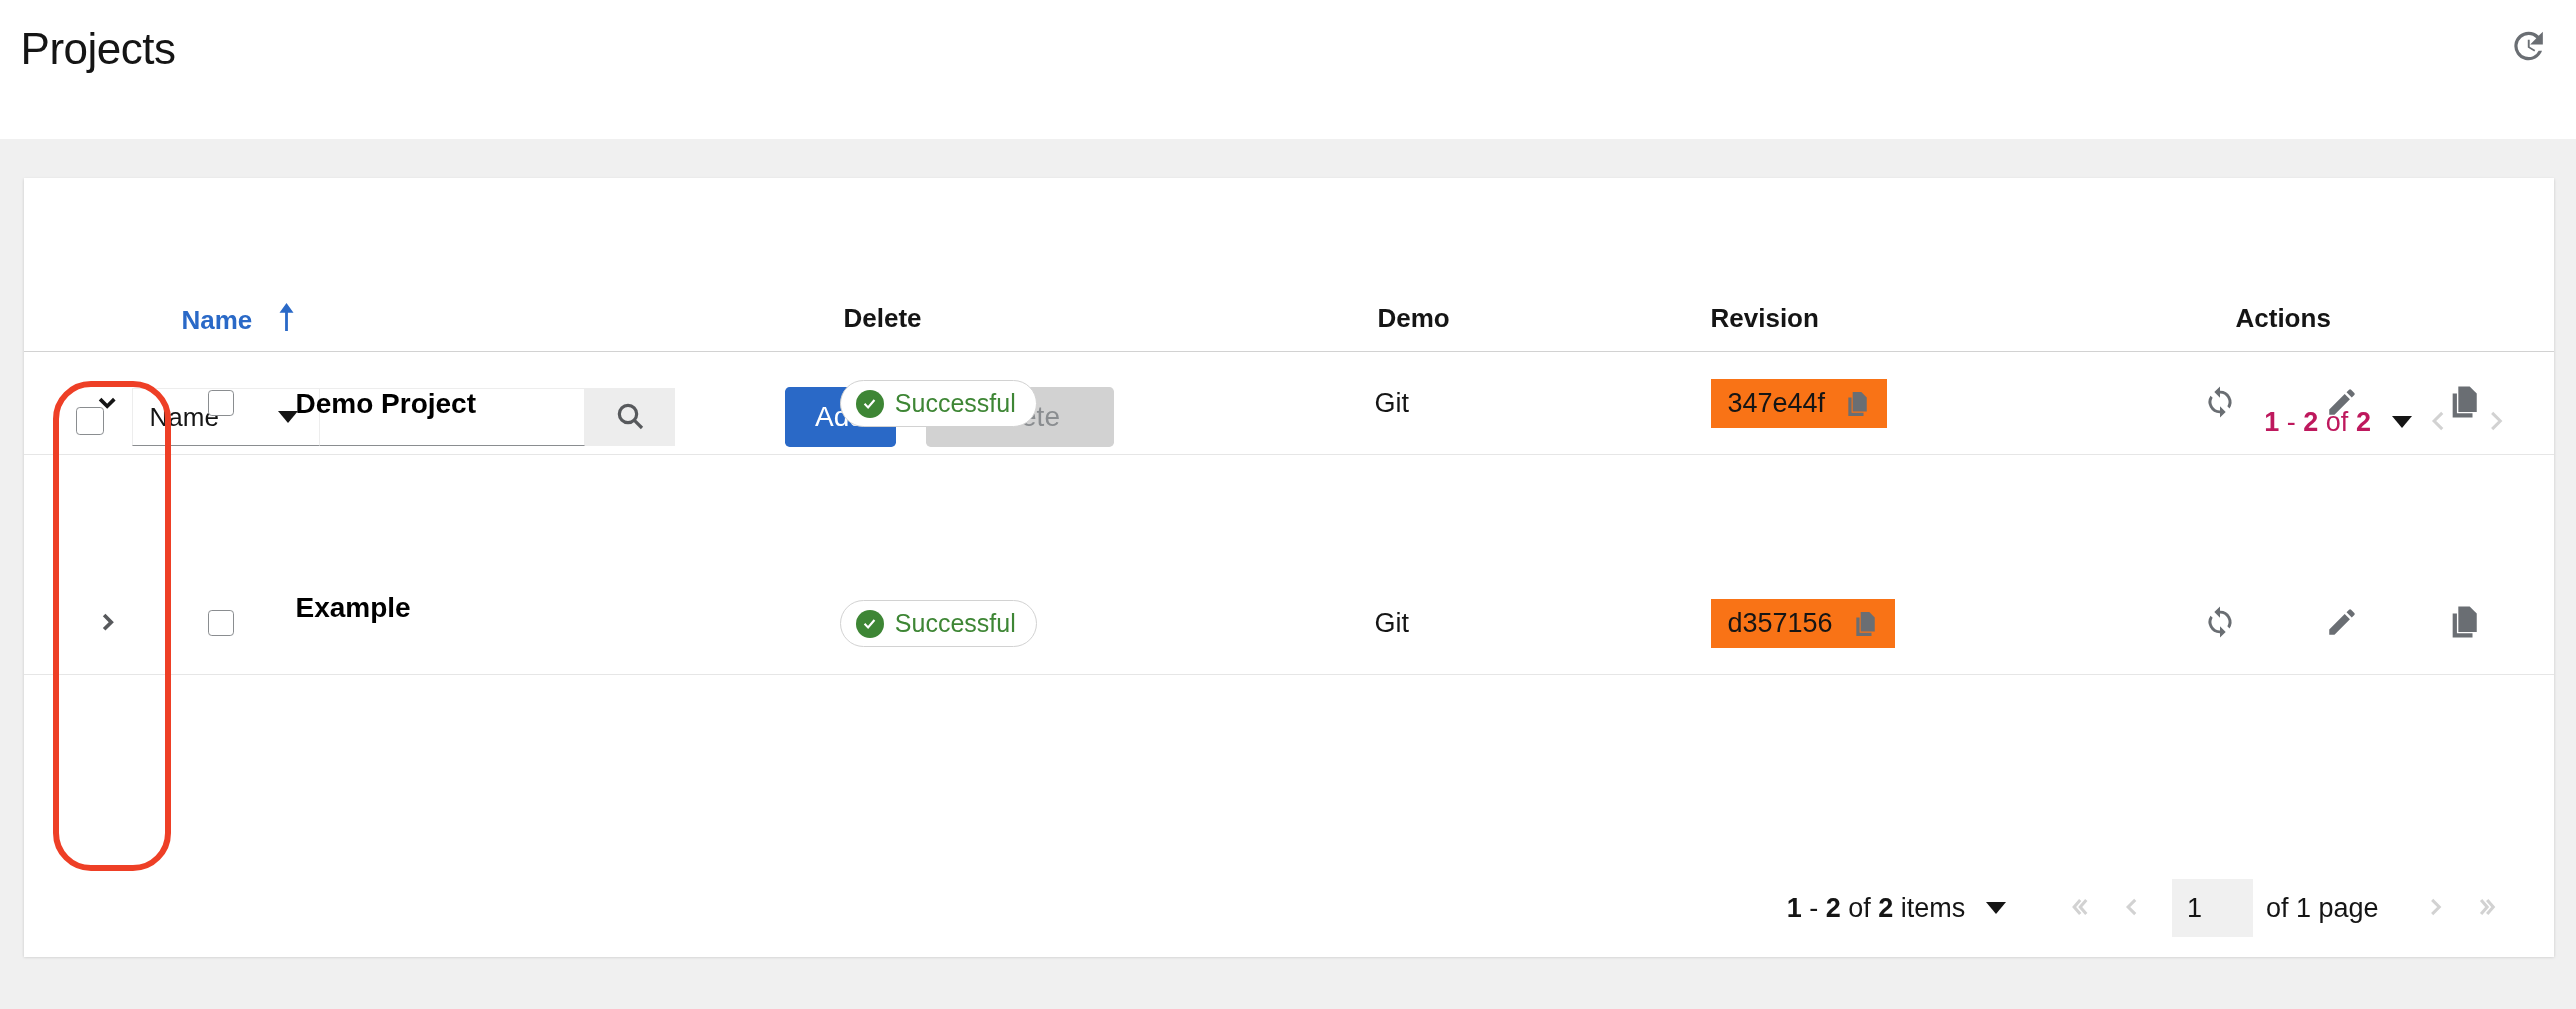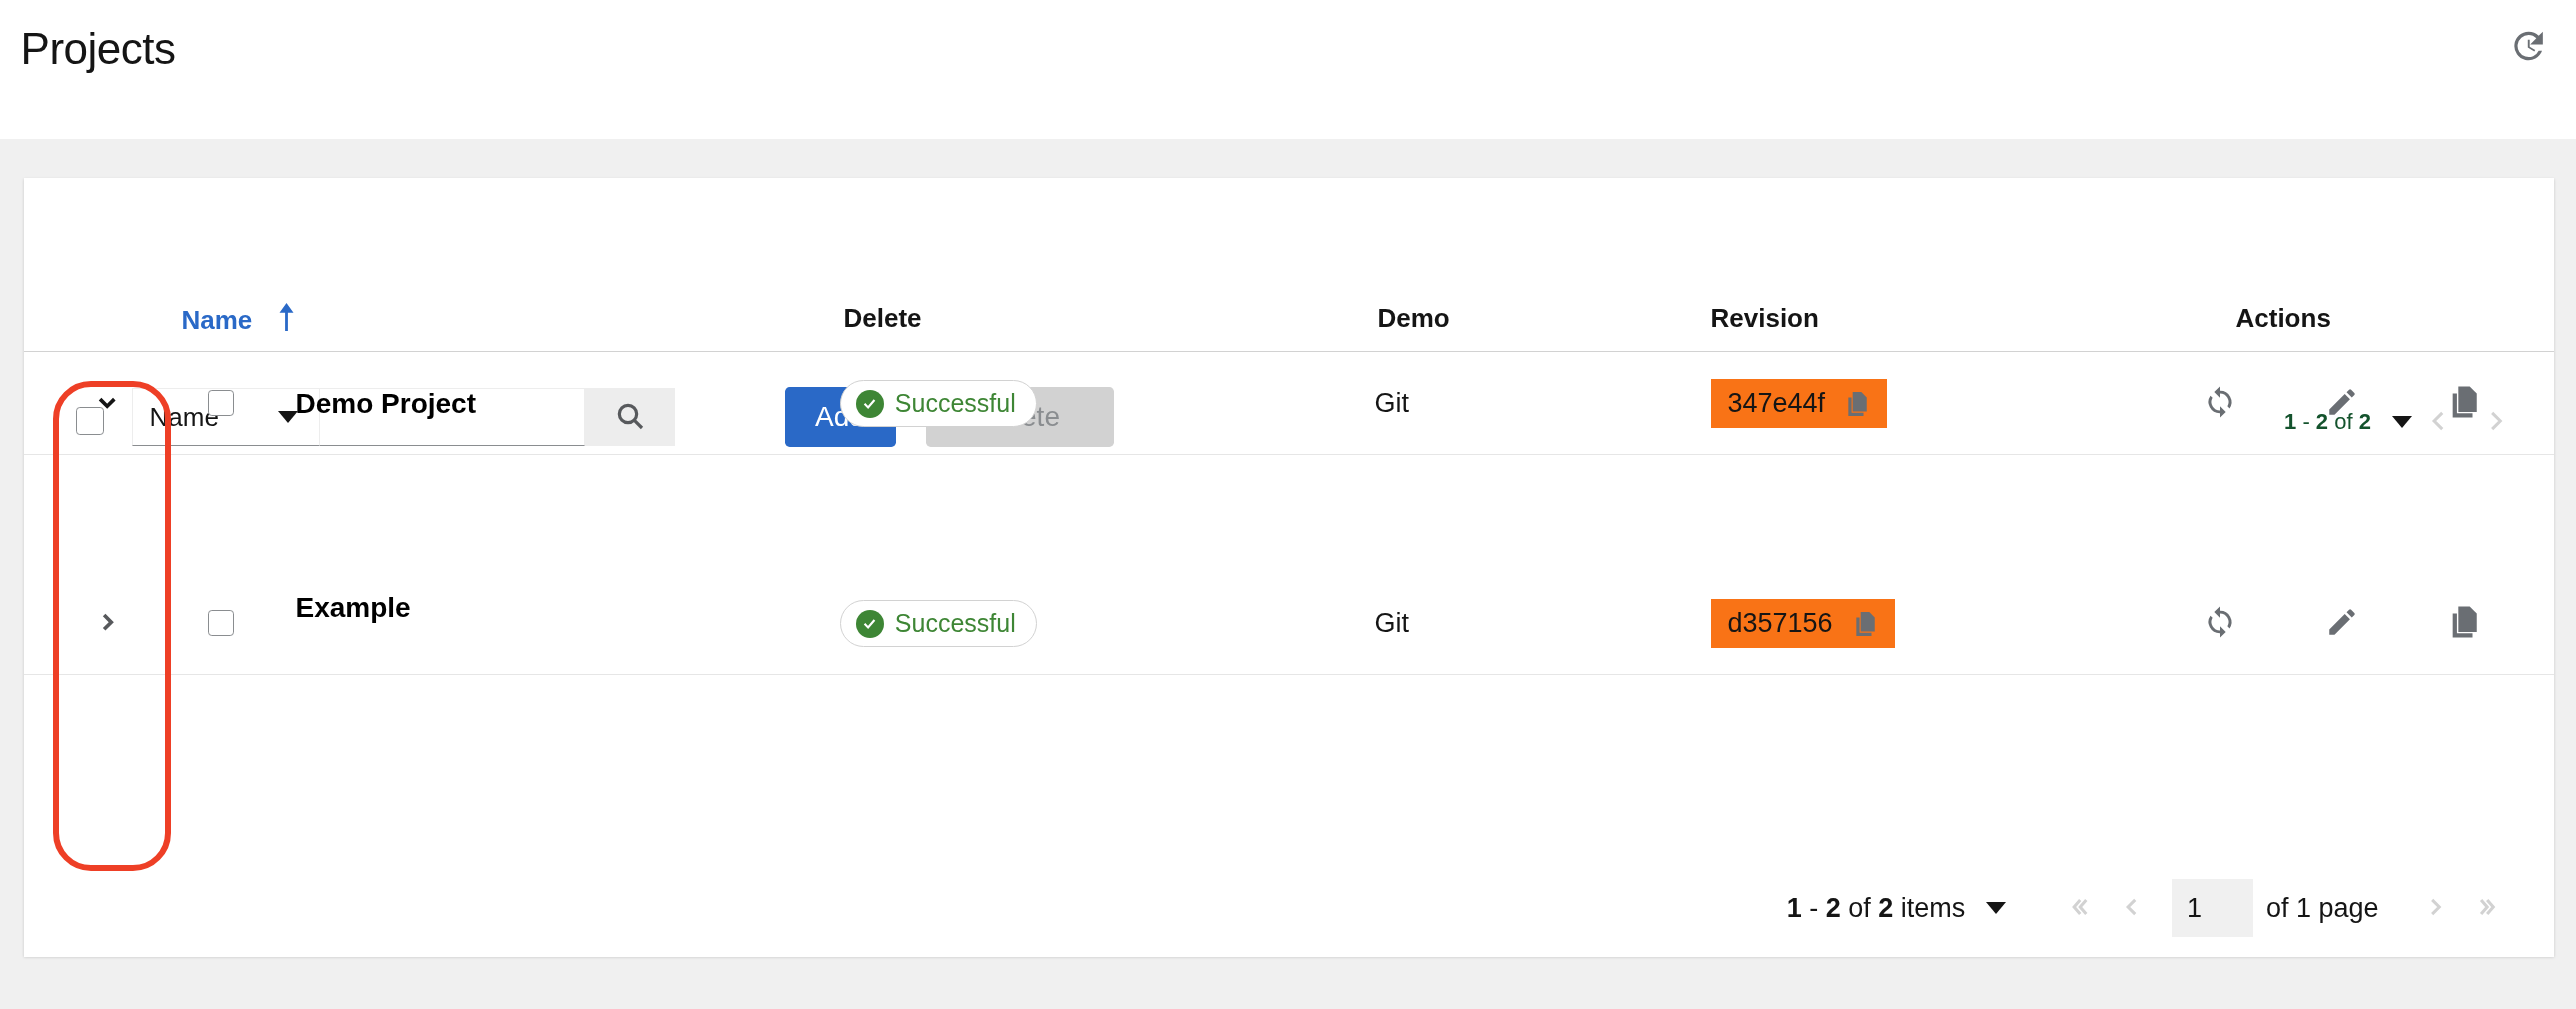--- a/index.html
+++ b/index.html
@@ -70,21 +70,21 @@
     font-size:28px; cursor:pointer; font-family:"Liberation Sans", sans-serif;
   }
   .btn-delete {
     position:absolute; left:902px; top:209px; width:188px; height:60px;
     background:#d2d2d2; color:#8a8d90; border:none; border-radius:4.7px;
     font-size:28px; cursor:not-allowed; font-family:"Liberation Sans", sans-serif;
   }
 
   
   .top-pager { position:absolute; right:30px; top:216px; display:flex; align-items:center; }
-  .pager-label { font-size:22px; color:#14532d; white-space:nowrap; }
+  .pager-label { font-size:27px; color:#be185d; white-space:nowrap; }
   .pager-label b { font-weight:700; }
   .pager-caret {
     margin-left:20.6px; width:0;height:0;
     border-left:10.3px solid transparent;border-right:10.3px solid transparent;
     border-top:12.2px solid #151515; cursor:pointer;
   }
   .pg-arrow {
     width:56px;height:56px;display:flex;align-items:center;justify-content:center;
     cursor:pointer;
   }

